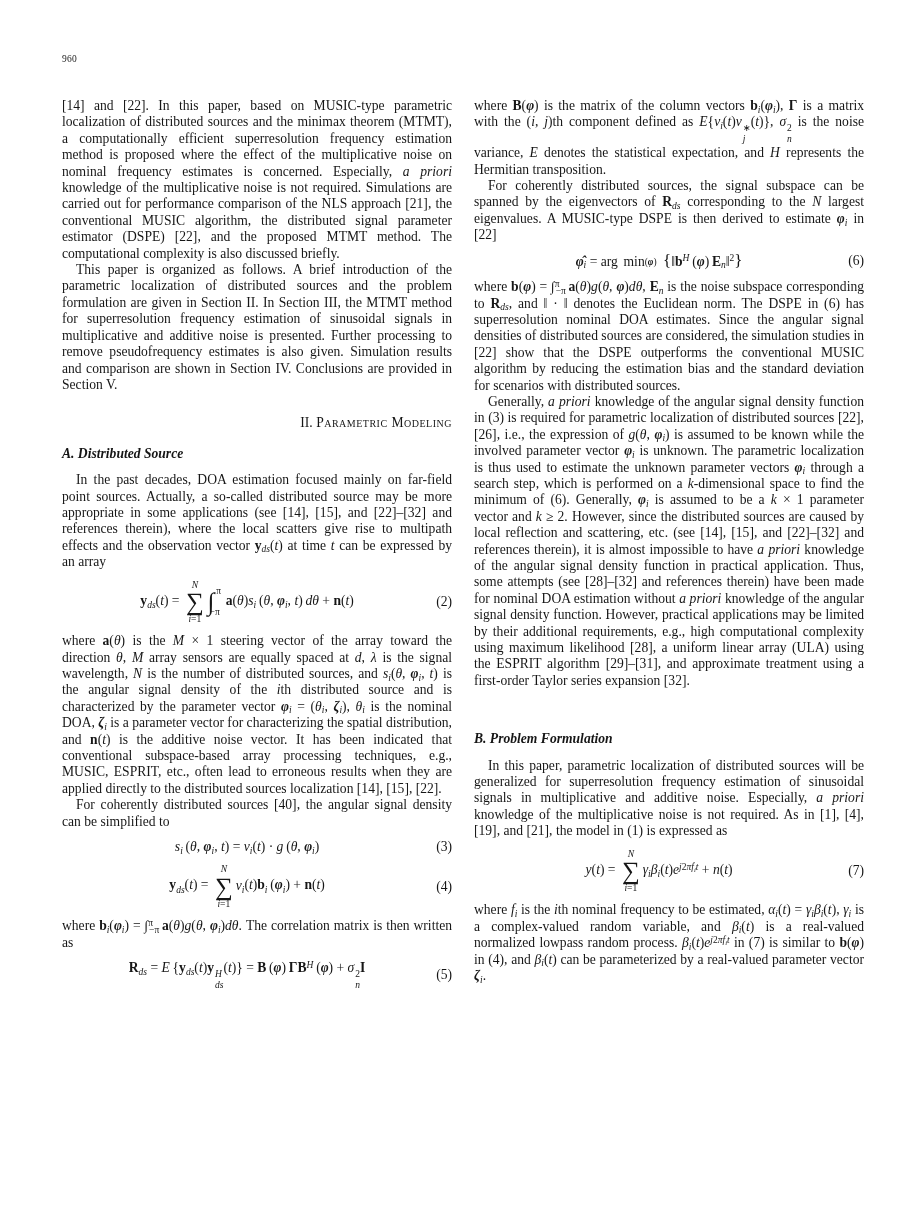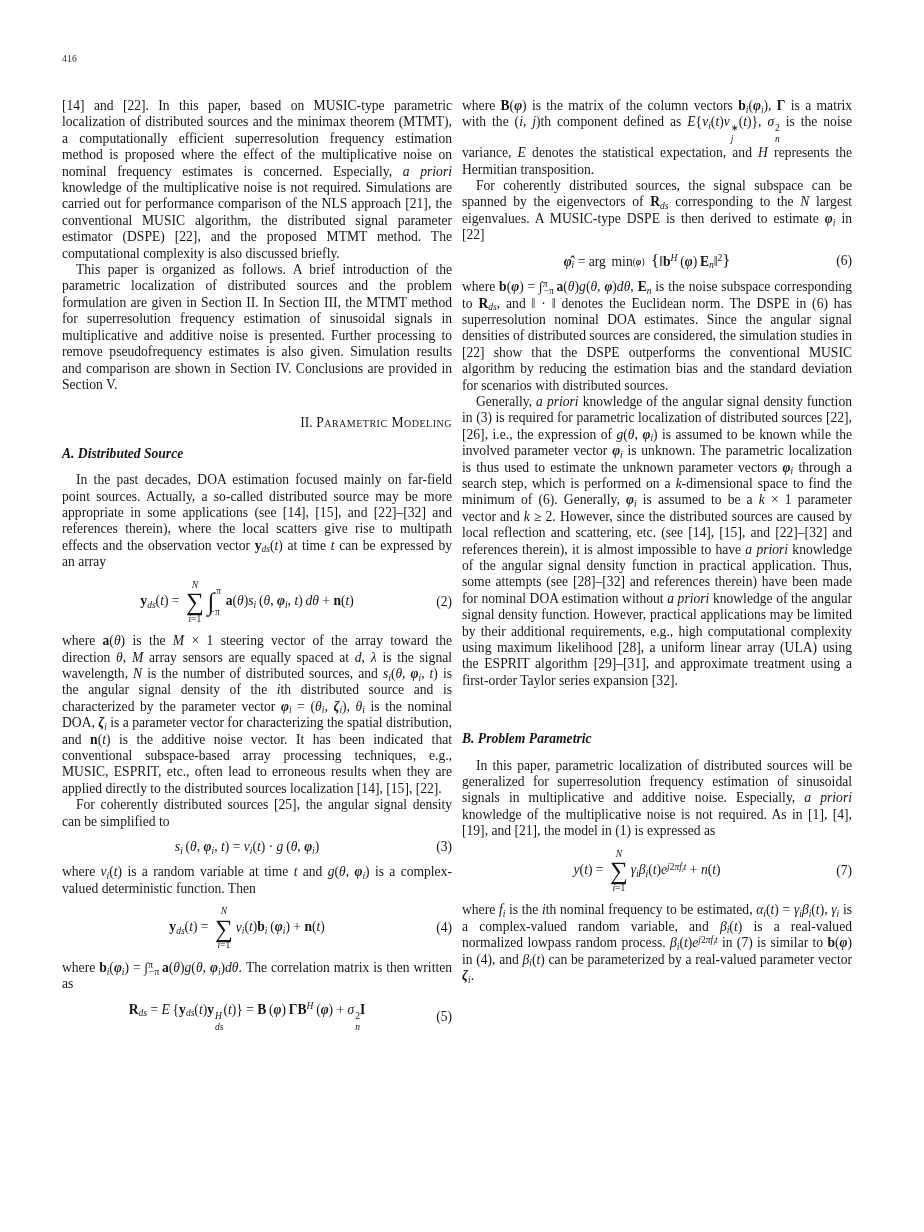--- a/index.html
+++ b/index.html
@@ -8,21 +8,21 @@
     font-family: "Liberation Serif", serif;
     color: #161616;
     overflow: hidden;
   }
   .page { padding: 54px 60px 0 62px; box-sizing: border-box; }
   .running-header {
     display: flex; justify-content: space-between; align-items: baseline;
     font-size: 9.5px; letter-spacing: 0.3px; color: #222;
     margin-bottom: 34px;
   }
-  .columns { display: flex; gap: 10px; }
+  .columns { display: flex; gap: 22px; }
   .col { width: 390px; font-size: 13.6px; line-height: 16.4px; text-align: justify; }
   .para { margin: 0; }
   .para.indent { text-indent: 14px; }
   .section-heading {
     text-align: right; margin: 22px 0 14px; font-size: 13.6px;
   }
   .sc { font-variant: small-caps; letter-spacing: 0.5px; }
   .subsection-heading { font-style: italic; margin: 2px 0 10px; font-weight: bold; }
   .subsection-heading.spaced { margin-top: 42px; }
   .eq { display: flex; align-items: center; margin: 9px 0; }
@@ -42,21 +42,21 @@
   .supsub { display: inline-flex; flex-direction: column; align-items: flex-start; font-size: 9.5px; line-height: 1.15; vertical-align: -5px; margin-left: 1px; }
   .underop { display: inline-flex; flex-direction: row; align-items: center; line-height: 1.05; vertical-align: middle; margin: 0 3px; }
   .underop .ulim { font-size: 9.5px; }
   .big { font-size: 125%; }
 </style>
 </head>
 <body>
 
 <div class="page">
   <div class="running-header">
-    <span>416</span>
+    <span>960</span>
   </div>
   <div class="columns">
     <div class="col" id="col-left">
         <p class="para">[14] and [22]. In this paper, based on MUSIC-type parametric localization of distributed sources and the minimax theorem (MTMT), a computationally efficient superresolution frequency estimation method is proposed where the effect of the multiplicative noise on nominal frequency estimates is concerned. Especially, <i>a priori</i> knowledge of the multiplicative noise is not required. Simulations are carried out for performance comparison of the NLS approach [21], the conventional MUSIC algorithm, the distributed signal parameter estimator (DSPE) [22], and the proposed MTMT method. The computational complexity is also discussed briefly.</p>
         <p class="para indent">This paper is organized as follows. A brief introduction of the parametric localization of distributed sources and the problem formulation are given in Section II. In Section III, the MTMT method for superresolution frequency estimation of sinusoidal signals in multiplicative and additive noise is presented. Further processing to remove pseudofrequency estimates is also given. Simulation results and comparison are shown in Section IV. Conclusions are provided in Section V.</p>
         <div class="section-heading">II. <span class="sc">Parametric Modeling</span></div>
         <div class="subsection-heading">A. Distributed Source</div>
         <p class="para indent">In the past decades, DOA estimation focused mainly on far-field point sources. Actually, a so-called distributed source may be more appropriate in some applications (see [14], [15], and [22]–[32] and references therein), where the local scatters give rise to multipath effects and the observation vector <b>y</b><sub><i>ds</i></sub>(<i>t</i>) at time <i>t</i> can be expressed by an array</p>
         <div class="eq">
           <span class="eq-body"><b>y</b><sub><i>ds</i></sub>(<i>t</i>) = <span class="sum">
@@ -66,26 +66,25 @@
             </span><span class="int">
               <span class="intsign">∫</span>
               <span class="intlims">
                 <span>π</span>
                 <span>−π</span>
               </span>
             </span><b>a</b>(<i>θ</i>)<i>s<sub>i</sub></i> (<i>θ</i>, <b><i>φ</i></b><sub><i>i</i></sub>, <i>t</i>) <i>dθ</i> + <b>n</b>(<i>t</i>)</span>
           <span class="eq-number">(2)</span>
         </div>
         <p class="para">where <b>a</b>(<i>θ</i>) is the <i>M</i> × 1 steering vector of the array toward the direction <i>θ</i>, <i>M</i> array sensors are equally spaced at <i>d</i>, <i>λ</i> is the signal wavelength, <i>N</i> is the number of distributed sources, and <i>s<sub>i</sub></i>(<i>θ</i>, <b><i>φ</i></b><sub><i>i</i></sub>, <i>t</i>) is the angular signal density of the <i>i</i>th distributed source and is characterized by the parameter vector <b><i>φ</i></b><sub><i>i</i></sub> = (<i>θ<sub>i</sub></i>, <b><i>ζ</i></b><sub><i>i</i></sub>), <i>θ<sub>i</sub></i> is the nominal DOA, <b><i>ζ</i></b><sub><i>i</i></sub> is a parameter vector for characterizing the spatial distribution, and <b>n</b>(<i>t</i>) is the additive noise vector. It has been indicated that conventional subspace-based array processing techniques, e.g., MUSIC, ESPRIT, etc., often lead to erroneous results when they are applied directly to the distributed sources localization [14], [15], [22].</p>
-        <p class="para indent">For coherently distributed sources [25], the angular signal density can be simplified to</p>
+        <p class="para indent">For coherently distributed sources [40], the angular signal density can be simplified to</p>
         <div class="eq">
           <span class="eq-body"><i>s<sub>i</sub></i> (<i>θ</i>, <b><i>φ</i></b><sub><i>i</i></sub>, <i>t</i>) = <i>ν<sub>i</sub></i>(<i>t</i>) · <i>g</i> (<i>θ</i>, <b><i>φ</i></b><sub><i>i</i></sub>)</span>
           <span class="eq-number">(3)</span>
         </div>
-        <p class="para">where <i>ν<sub>i</sub></i>(<i>t</i>) is a random variable at time <i>t</i> and <i>g</i>(<i>θ</i>, <b><i>φ</i></b><sub><i>i</i></sub>) is a complex-valued deterministic function. Then</p>
         <div class="eq">
           <span class="eq-body"><b>y</b><sub><i>ds</i></sub>(<i>t</i>) = <span class="sum">
               <span class="lim"><i>N</i></span>
               <span class="op">∑</span>
               <span class="lim"><i>i</i>=1</span>
             </span><i>ν<sub>i</sub></i>(<i>t</i>)<b>b</b><sub><i>i</i></sub> (<b><i>φ</i></b><sub><i>i</i></sub>) + <b>n</b>(<i>t</i>)</span>
           <span class="eq-number">(4)</span>
         </div>
         <p class="para">where <b>b</b><sub><i>i</i></sub>(<b><i>φ</i></b><sub><i>i</i></sub>) = ∫<sup>π</sup><sub>−π</sub> <b>a</b>(<i>θ</i>)<i>g</i>(<i>θ</i>, <b><i>φ</i></b><sub><i>i</i></sub>)<i>dθ</i>. The correlation matrix is then written as</p>
         <div class="eq">
@@ -110,21 +109,21 @@
         <p class="para indent">For coherently distributed sources, the signal subspace can be spanned by the eigenvectors of <b>R</b><sub><i>ds</i></sub> corresponding to the <i>N</i> largest eigenvalues. A MUSIC-type DSPE is then derived to estimate <b><i>φ</i></b><sub><i>i</i></sub> in [22]</p>
         <div class="eq">
           <span class="eq-body"><b><i>φ̂</i></b><sub><i>i</i></sub> = arg <span class="underop">
               <span>min</span>
               <span class="ulim">(<b><i>φ</i></b>)</span>
             </span> <span class="big">{</span>‖<b>b</b><sup><i>H</i></sup> (<b><i>φ</i></b>) <b>E</b><sub><i>n</i></sub>‖<sup>2</sup><span class="big">}</span></span>
           <span class="eq-number">(6)</span>
         </div>
         <p class="para">where <b>b</b>(<b><i>φ</i></b>) = ∫<sup>π</sup><sub>−π</sub> <b>a</b>(<i>θ</i>)<i>g</i>(<i>θ</i>, <b><i>φ</i></b>)<i>dθ</i>, <b>E</b><sub><i>n</i></sub> is the noise subspace corresponding to <b>R</b><sub><i>ds</i></sub>, and ‖ · ‖ denotes the Euclidean norm. The DSPE in (6) has superresolution nominal DOA estimates. Since the angular signal densities of distributed sources are considered, the simulation studies in [22] show that the DSPE outperforms the conventional MUSIC algorithm by reducing the estimation bias and the standard deviation for scenarios with distributed sources.</p>
         <p class="para indent">Generally, <i>a priori</i> knowledge of the angular signal density function in (3) is required for parametric localization of distributed sources [22], [26], i.e., the expression of <i>g</i>(<i>θ</i>, <b><i>φ</i></b><sub><i>i</i></sub>) is assumed to be known while the involved parameter vector <b><i>φ</i></b><sub><i>i</i></sub> is unknown. The parametric localization is thus used to estimate the unknown parameter vectors <b><i>φ</i></b><sub><i>i</i></sub> through a search step, which is performed on a <i>k</i>-dimensional space to find the minimum of (6). Generally, <b><i>φ</i></b><sub><i>i</i></sub> is assumed to be a <i>k</i> × 1 parameter vector and <i>k</i> ≥ 2. However, since the distributed sources are caused by local reflection and scattering, etc. (see [14], [15], and [22]–[32] and references therein), it is almost impossible to have <i>a priori</i> knowledge of the angular signal density function in practical application. Thus, some attempts (see [28]–[32] and references therein) have been made for nominal DOA estimation without <i>a priori</i> knowledge of the angular signal density function. However, practical applications may be limited by their additional requirements, e.g., high computational complexity using maximum likelihood [28], a uniform linear array (ULA) using the ESPRIT algorithm [29]–[31], and approximate treatment using a first-order Taylor series expansion [32].</p>
-        <div class="subsection-heading spaced">B. Problem Parametric</div>
+        <div class="subsection-heading spaced">B. Problem Formulation</div>
         <p class="para indent">In this paper, parametric localization of distributed sources will be generalized for superresolution frequency estimation of sinusoidal signals in multiplicative and additive noise. Especially, <i>a priori</i> knowledge of the multiplicative noise is not required. As in [1], [4], [19], and [21], the model in (1) is expressed as</p>
         <div class="eq">
           <span class="eq-body"><i>y</i>(<i>t</i>) = <span class="sum">
               <span class="lim"><i>N</i></span>
               <span class="op">∑</span>
               <span class="lim"><i>i</i>=1</span>
             </span><i>γ<sub>i</sub>β<sub>i</sub></i>(<i>t</i>)<i>e</i><sup><i>j</i>2<i>πf<sub>i</sub>t</i></sup> + <i>n</i>(<i>t</i>)</span>
           <span class="eq-number">(7)</span>
         </div>
         <p class="para">where <i>f<sub>i</sub></i> is the <i>i</i>th nominal frequency to be estimated, <i>α<sub>i</sub></i>(<i>t</i>) = <i>γ<sub>i</sub>β<sub>i</sub></i>(<i>t</i>), <i>γ<sub>i</sub></i> is a complex-valued random variable, and <i>β<sub>i</sub></i>(<i>t</i>) is a real-valued normalized lowpass random process. <i>β<sub>i</sub></i>(<i>t</i>)<i>e</i><sup><i>j</i>2<i>πf<sub>i</sub>t</i></sup> in (7) is similar to <b>b</b>(<b><i>φ</i></b>) in (4), and <i>β<sub>i</sub></i>(<i>t</i>) can be parameterized by a real-valued parameter vector <b><i>ζ</i></b><sub><i>i</i></sub>.</p>

